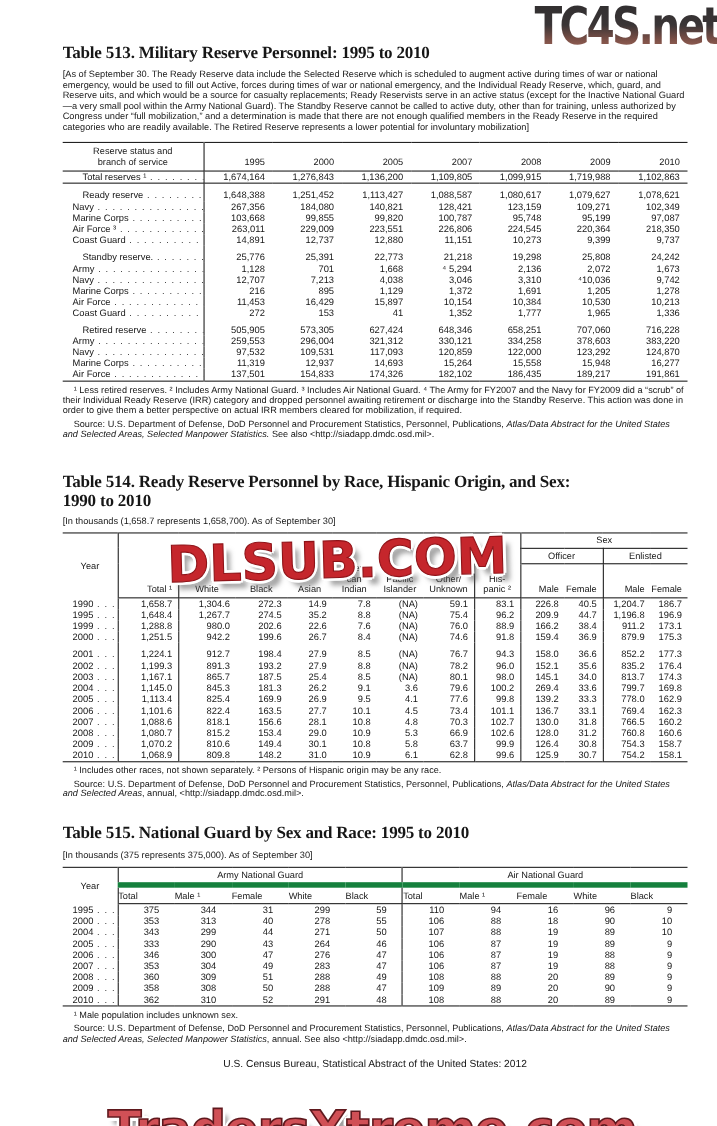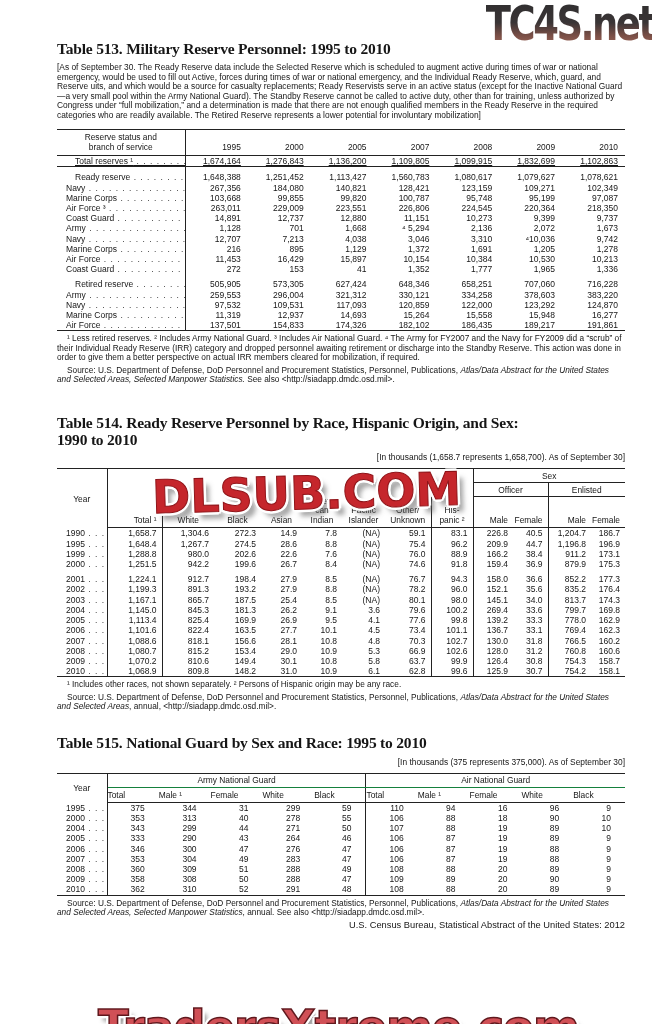--- a/index.html
+++ b/index.html
@@ -4,34 +4,34 @@
 <style>
   html,body{margin:0;padding:0;background:#888;}
   .page{position:relative;width:652px;height:1024px;background:#fff;overflow:hidden;
         font-family:"Liberation Sans","DejaVu Sans",sans-serif;color:#161616;margin:0 auto;}
   .content{padding:40px 27px 0 57px;}
 
   h1{font-family:"Liberation Serif","DejaVu Serif",serif;font-size:15.5px;font-weight:bold;
      margin:0 0 5px;letter-spacing:-0.2px;}
   h1.two{line-height:17px;margin-bottom:4px;}
   .intro{font-size:8.4px;line-height:9.5px;margin:0 0 9px;}
-  .sub{font-size:8.4px;margin:0 0 6px;text-align:right;}
+  .sub{font-size:8.4px;margin:0 0 6px;}
 
   table{width:100%;border-collapse:collapse;table-layout:fixed;font-size:8.5px;
         border-top:1px solid #222;border-bottom:1px solid #222;}
   th,td{padding:0;font-weight:normal;line-height:10.2px;vertical-align:bottom;}
   thead th{font-size:8.4px;margin-top:17px;}
   .num{text-align:right;padding-right:7px;}
   .stub{overflow:hidden;white-space:nowrap;padding-left:9px;text-align:left;}
   .ld::after{content:" . . . . . . . . . . . . . . . . . . . . . . . . . . . . . . . . . . . .";
              letter-spacing:1px;color:#333;}
   .br{border-right:1px solid #222;}
   tr.sec, tr.total{font-weight:bold;}
   tr.sec td.stub, tr.total td.stub{padding-left:18px;}
-  tr.total > td{border-bottom:1px solid #222;text-decoration:underline;}
+  tr.total > td{border-bottom:1px solid #222;}
   tr.gap > td{padding-top:5px;}
 
   
   #t513 thead th{border-bottom:1px solid #222;}
   #t513 .stubhead{text-align:center;line-height:9.6px;padding:3px 0 3px;vertical-align:middle;}
   #t513 td.stub{border-right:1px solid #222;}
   #t513 .yr{text-align:right;padding-right:7px;padding-bottom:3px;}
 
   
   .sec514{position:relative;margin-top:30px;}
@@ -42,31 +42,31 @@
                    line-height:9.5px;padding-bottom:2px;}
   #t514 .c{text-align:center;}
   #t514 .r{text-align:right;padding-right:5px;}
   #t514 .num{padding-right:5px;}
   #t514 tbody td:nth-child(1),#t514 tbody td:nth-child(2),#t514 tbody td:nth-child(8),
   #t514 tbody td:nth-child(9),#t514 tbody td:nth-child(11){border-right:1px solid #222;}
 
   
   .sec515{margin-top:22px;}
   #t515 .yearhead{vertical-align:middle;text-align:center;}
-  #t515 .span-h{text-align:center;border-bottom:1px solid #15803d;height:13px;vertical-align:middle;}
+  #t515 .span-h{text-align:center;border-bottom:5px solid #15803d;height:13px;vertical-align:middle;}
   #t515 tr.cols th{text-align:left;border-bottom:1px solid #222;padding:2px 0 2px;}
   #t515 .num{padding-right:14px;}
   #t515 tbody td:nth-child(1),#t515 tbody td:nth-child(6){border-right:1px solid #222;}
 
   .fn{font-size:8.3px;line-height:9.4px;margin:3px 0 0;text-indent:10px;}
   .fn i{font-style:italic;}
 
   .pagefoot{margin-top:16px;text-align:right;font-size:13.5px;letter-spacing:0.2px;}
   .pagefoot .pn{margin-left:14px;}
-  .census{font-size:9.3px;margin-top:3px;text-align:right;}
+  .census{font-size:9.3px;margin-top:13px;text-align:center;}
 
   
   .wm-top{position:absolute;top:-4px;right:-2px;z-index:6;
           font-family:"DejaVu Sans","Liberation Sans",sans-serif;font-weight:bold;
           font-size:45px;letter-spacing:-3px;transform:scale(0.82,1.05);transform-origin:right top;
           background:linear-gradient(180deg,#2e2d2e 0%,#3a3536 48%,#7c5047 72%,#ad7264 100%);
           -webkit-background-clip:text;background-clip:text;color:transparent;}
   .wm-mid{position:absolute;top:52px;left:95px;z-index:6;
           font-family:"DejaVu Sans","Liberation Sans",sans-serif;font-weight:bold;
           font-size:46px;letter-spacing:0px;color:#c5262c;transform:rotate(-1.6deg);
@@ -121,29 +121,29 @@
           </tr>
         </thead>
         <tbody>
             <tr class="total">
               <td class="stub">Total reserves ¹<span class="ld"></span></td>
               <td class="num">1,674,164</td>
               <td class="num">1,276,843</td>
               <td class="num">1,136,200</td>
               <td class="num">1,109,805</td>
               <td class="num">1,099,915</td>
-              <td class="num">1,832,699</td>
+              <td class="num">1,719,988</td>
               <td class="num">1,102,863</td>
             </tr>
             <tr class="sec gap">
               <td class="stub">Ready reserve<span class="ld"></span></td>
               <td class="num">1,648,388</td>
               <td class="num">1,251,452</td>
               <td class="num">1,113,427</td>
-              <td class="num">1,560,783</td>
+              <td class="num">1,088,587</td>
               <td class="num">1,080,617</td>
               <td class="num">1,079,627</td>
               <td class="num">1,078,621</td>
             </tr>
             <tr class="item">
               <td class="stub">Navy<span class="ld"></span></td>
               <td class="num">267,356</td>
               <td class="num">184,080</td>
               <td class="num">140,821</td>
               <td class="num">128,421</td>
@@ -173,20 +173,30 @@
             </tr>
             <tr class="item">
               <td class="stub">Coast Guard<span class="ld"></span></td>
               <td class="num">14,891</td>
               <td class="num">12,737</td>
               <td class="num">12,880</td>
               <td class="num">11,151</td>
               <td class="num">10,273</td>
               <td class="num">9,399</td>
               <td class="num">9,737</td>
+            </tr>
+            <tr class="sec gap">
+              <td class="stub">Standby reserve.<span class="ld"></span></td>
+              <td class="num">25,776</td>
+              <td class="num">25,391</td>
+              <td class="num">22,773</td>
+              <td class="num">21,218</td>
+              <td class="num">19,298</td>
+              <td class="num">25,808</td>
+              <td class="num">24,242</td>
             </tr>
             <tr class="item">
               <td class="stub">Army<span class="ld"></span></td>
               <td class="num">1,128</td>
               <td class="num">701</td>
               <td class="num">1,668</td>
               <td class="num">⁴ 5,294</td>
               <td class="num">2,136</td>
               <td class="num">2,072</td>
               <td class="num">1,673</td>
@@ -354,21 +364,21 @@
               <td class="num">226.8</td>
               <td class="num">40.5</td>
               <td class="num">1,204.7</td>
               <td class="num">186.7</td>
             </tr>
             <tr>
               <td class="stub">1995<span class="ld"></span></td>
               <td class="num">1,648.4</td>
               <td class="num">1,267.7</td>
               <td class="num">274.5</td>
-              <td class="num">28.6</td>
+              <td class="num">35.2</td>
               <td class="num">8.8</td>
               <td class="num">(NA)</td>
               <td class="num">75.4</td>
               <td class="num">96.2</td>
               <td class="num">209.9</td>
               <td class="num">44.7</td>
               <td class="num">1,196.8</td>
               <td class="num">196.9</td>
             </tr>
             <tr>
@@ -706,20 +716,21 @@
               <td class="num">291</td>
               <td class="num">48</td>
               <td class="num">108</td>
               <td class="num">88</td>
               <td class="num">20</td>
               <td class="num">89</td>
               <td class="num">9</td>
             </tr>
           </tbody>
       </table>
+      <p class="fn">¹ Male population includes unknown sex.</p>
       <p class="fn"><span>Source: U.S. Department of Defense, DoD Personnel and Procurement Statistics, Personnel, Publications, </span><i>Atlas/Data Abstract for the United States and Selected Areas, Selected Manpower Statistics</i><span>, annual. See also &lt;http://siadapp.dmdc.osd.mil&gt;.</span></p>
     </div>
 
     <div class="census">U.S. Census Bureau, Statistical Abstract of the United States: 2012</div>
 
   </div>
 
   <div class="wm-bot">TradersXtreme.com</div>
 
 </div>

